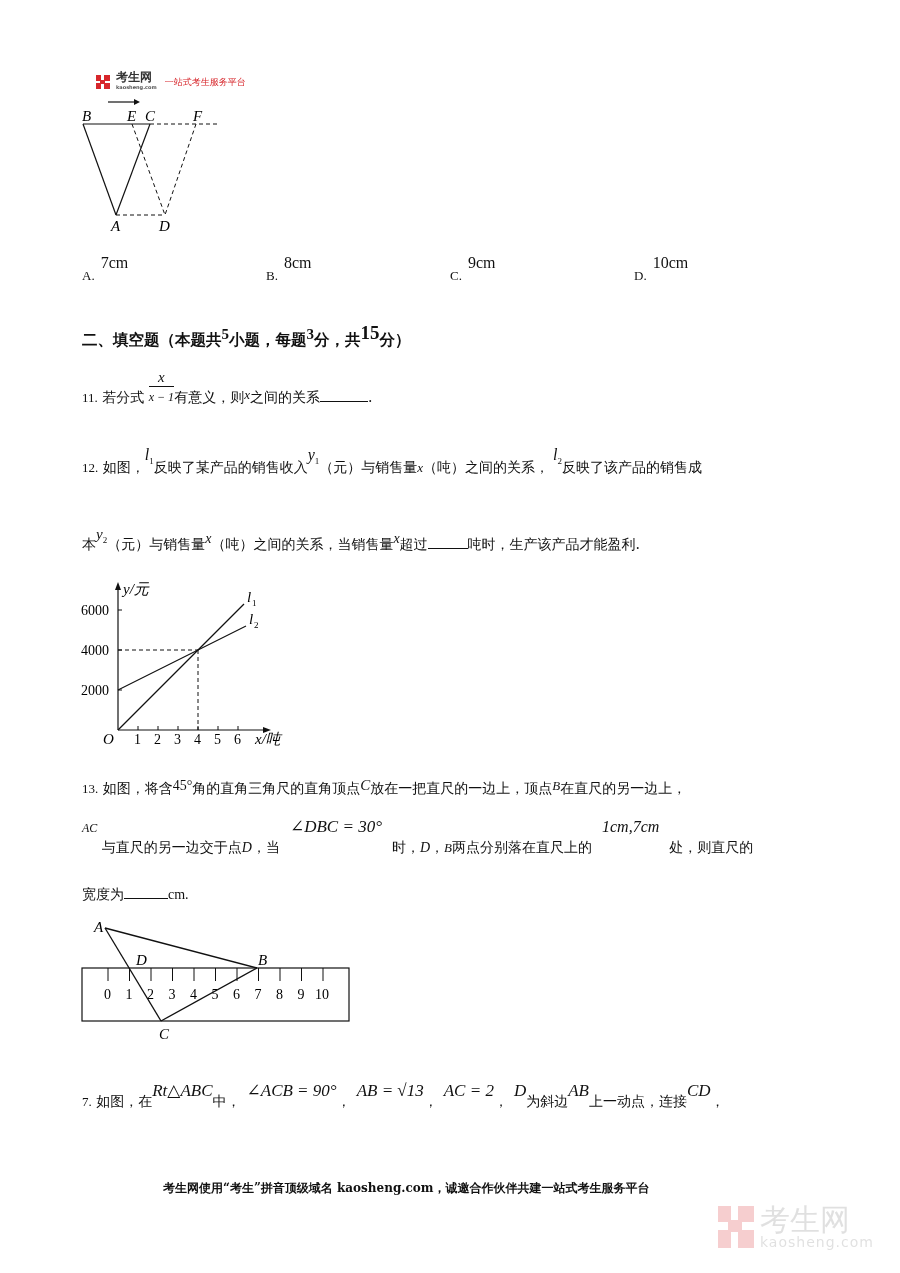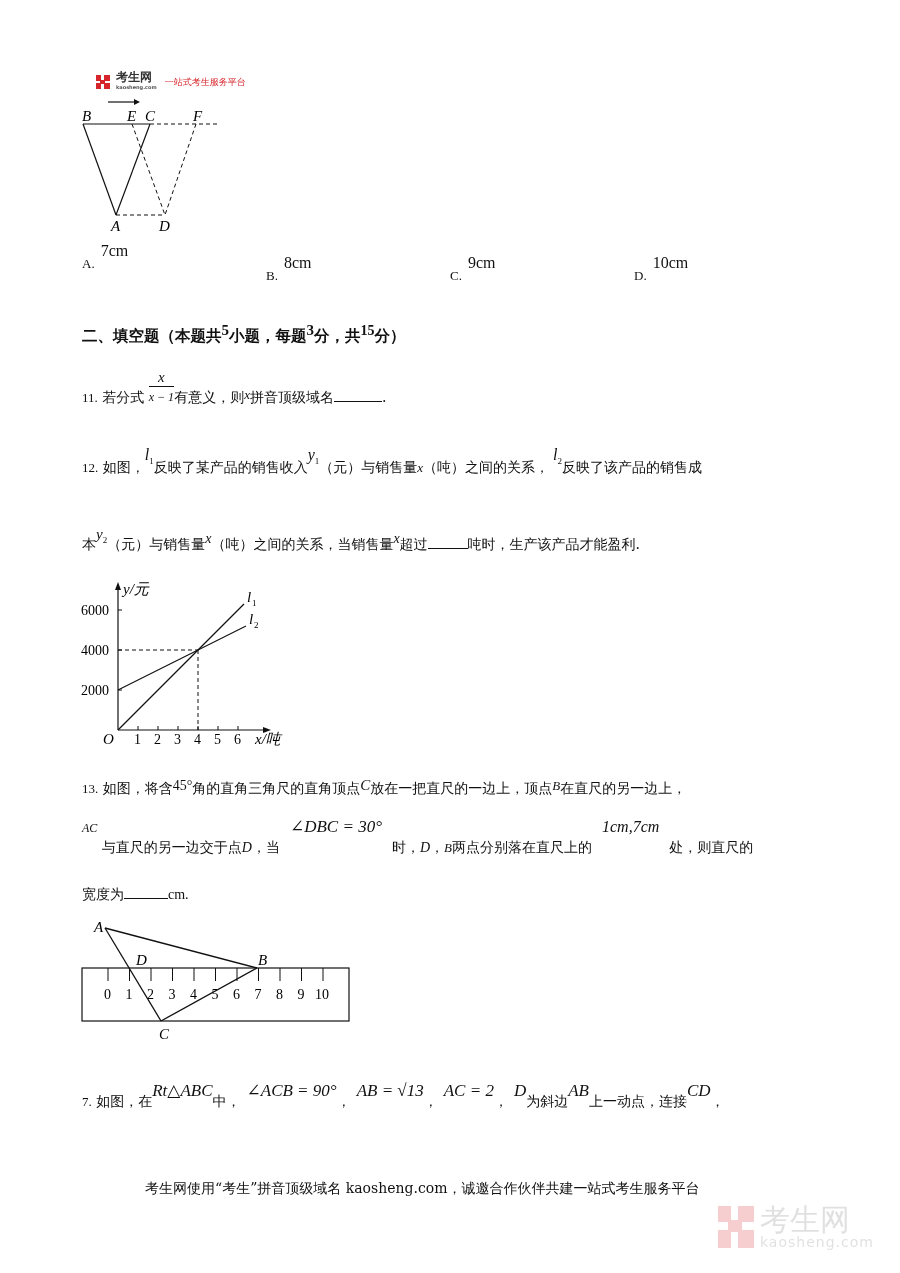--- a/index.html
+++ b/index.html
@@ -12,21 +12,21 @@
   .logo-mark i{position:absolute;background:#d7262b;}
   .logo-text{font-family:"DejaVu Sans",sans-serif;font-size:12px;font-weight:bold;color:#333;line-height:10px;}
   .logo-sub{font-family:"DejaVu Sans",sans-serif;font-size:5px;color:#555;display:block;}
   .slogan{font-family:"DejaVu Sans",sans-serif;font-size:9px;color:#d7262b;margin-left:2px;}
   .opt{font-size:14px;}
   .opt .l{font-family:"Liberation Serif",serif;font-size:13px;}
   .opt .v{font-family:"Liberation Serif",serif;font-size:16px;position:relative;top:-12px;margin-left:6px;}
   .section{left:82px;top:322px;font-size:15.5px;font-weight:bold;}
   .q{left:82px;font-size:14px;white-space:nowrap;}
   .blank{display:inline-block;border-bottom:1px solid #111;height:12px;vertical-align:baseline;}
-  .footer{left:145px;top:1180px;font-size:14px;white-space:nowrap;}
+  .footer{left:163px;top:1180px;font-size:12px;white-space:nowrap;font-weight:bold;}
   .wm{left:718px;top:1205px;opacity:0.22;display:flex;align-items:center;gap:6px;}
   svg text{font-family:"Liberation Serif","DejaVu Serif",serif;}
 </style>
 </head>
 <body>
 
 <div class="abs logo">
   <span class="logo-mark">
     <i style="left:0;top:0;width:5px;height:6px"></i>
     <i style="left:0;top:8px;width:5px;height:6px"></i>
@@ -54,44 +54,44 @@
   <line x1="118" y1="32" x2="87" y2="123" stroke="#111" stroke-width="1" stroke-dasharray="4,3"></line>
   <line x1="38" y1="123" x2="87" y2="123" stroke="#111" stroke-width="1" stroke-dasharray="4,3"></line>
   <text x="4" y="29" font-size="15" font-style="italic">B</text>
   <text x="49" y="29" font-size="15" font-style="italic">E</text>
   <text x="67" y="29" font-size="15" font-style="italic">C</text>
   <text x="115" y="29" font-size="15" font-style="italic">F</text>
   <text x="33" y="139" font-size="15" font-style="italic">A</text>
   <text x="81" y="139" font-size="15" font-style="italic">D</text>
 </svg>
 
-<div class="abs opt" style="left:82px;top:254px">
+<div class="abs opt" style="left:82px;top:266px">
   <span class="l">A.</span><span class="v">7cm</span>
 </div>
 <div class="abs opt" style="left:266px;top:266px">
   <span class="l">B.</span><span class="v">8cm</span>
 </div>
 <div class="abs opt" style="left:450px;top:266px">
   <span class="l">C.</span><span class="v">9cm</span>
 </div>
 <div class="abs opt" style="left:634px;top:266px">
   <span class="l">D.</span><span class="v">10cm</span>
 </div>
 
 <div class="abs section">
-  <span>二、填空题（本题共</span><sup class="rm" style="font-size:15px">5</sup><span>小题，每题</span><sup class="rm" style="font-size:15px">3</sup><span>分，共</span><sup class="rm" style="font-size:14px">15</sup><span>分）</span>
+  <span>二、填空题（本题共</span><sup class="rm" style="font-size:15px">5</sup><span>小题，每题</span><sup class="rm" style="font-size:15px">3</sup><span>分，共</span><sup class="rm" style="font-size:19px">15</sup><span>分）</span>
 </div>
 
 <div class="abs q" style="top:368px;">
   <span class="rm" style="font-size:13px">11.</span>
   <span>若分式</span>
   <span style="display:inline-block;vertical-align:bottom;text-align:center;position:relative;top:0px">
     <span class="it" style="display:block;font-size:15px;border-bottom:1px solid #111;padding:0 2px;line-height:18px">x</span>
     <span class="it" style="display:block;font-size:12px;line-height:20px">x − 1</span>
-  </span><span>有意义，则</span><span class="it" style="font-size:13px;position:relative;top:-3px">x</span><span>拼音顶级域名</span><span class="blank" style="width:48px"></span><span>.</span>
+  </span><span>有意义，则</span><span class="it" style="font-size:13px;position:relative;top:-3px">x</span><span>之间的关系</span><span class="blank" style="width:48px"></span><span>.</span>
 </div>
 
 <div class="abs q" style="top:458px;">
   <span class="rm" style="font-size:13px">12.</span>
   <span>如图，</span><span style="position:relative;top:-12px"><span class="it" style="font-size:16px">l</span><sub class="rm" style="font-size:9px">1</sub></span><span>反映了某产品的销售收入</span><span style="position:relative;top:-12px"><span class="it" style="font-size:16px">y</span><sub class="rm" style="font-size:9px">1</sub></span><span>（元）与销售量</span><span class="it" style="font-size:13px">x</span><span>（吨）之间的关系，</span><span style="position:relative;top:-12px;margin-left:4px"><span class="it" style="font-size:16px">l</span><sub class="rm" style="font-size:9px">2</sub></span><span>反映了该产品的销售成</span>
 </div>
 
 <div class="abs q" style="top:536px;">
   <span>本</span><span style="position:relative;top:-10px"><span class="it" style="font-size:15px">y</span><sub class="rm" style="font-size:9px">2</sub></span><span>（元）与销售量</span><span class="it" style="font-size:14px;position:relative;top:-6px">x</span><span>（吨）之间的关系，当销售量</span><span class="it" style="font-size:14px;position:relative;top:-6px">x</span><span>超过</span><span class="blank" style="width:40px"></span><span>吨时，生产该产品才能盈利.</span>
 </div>

